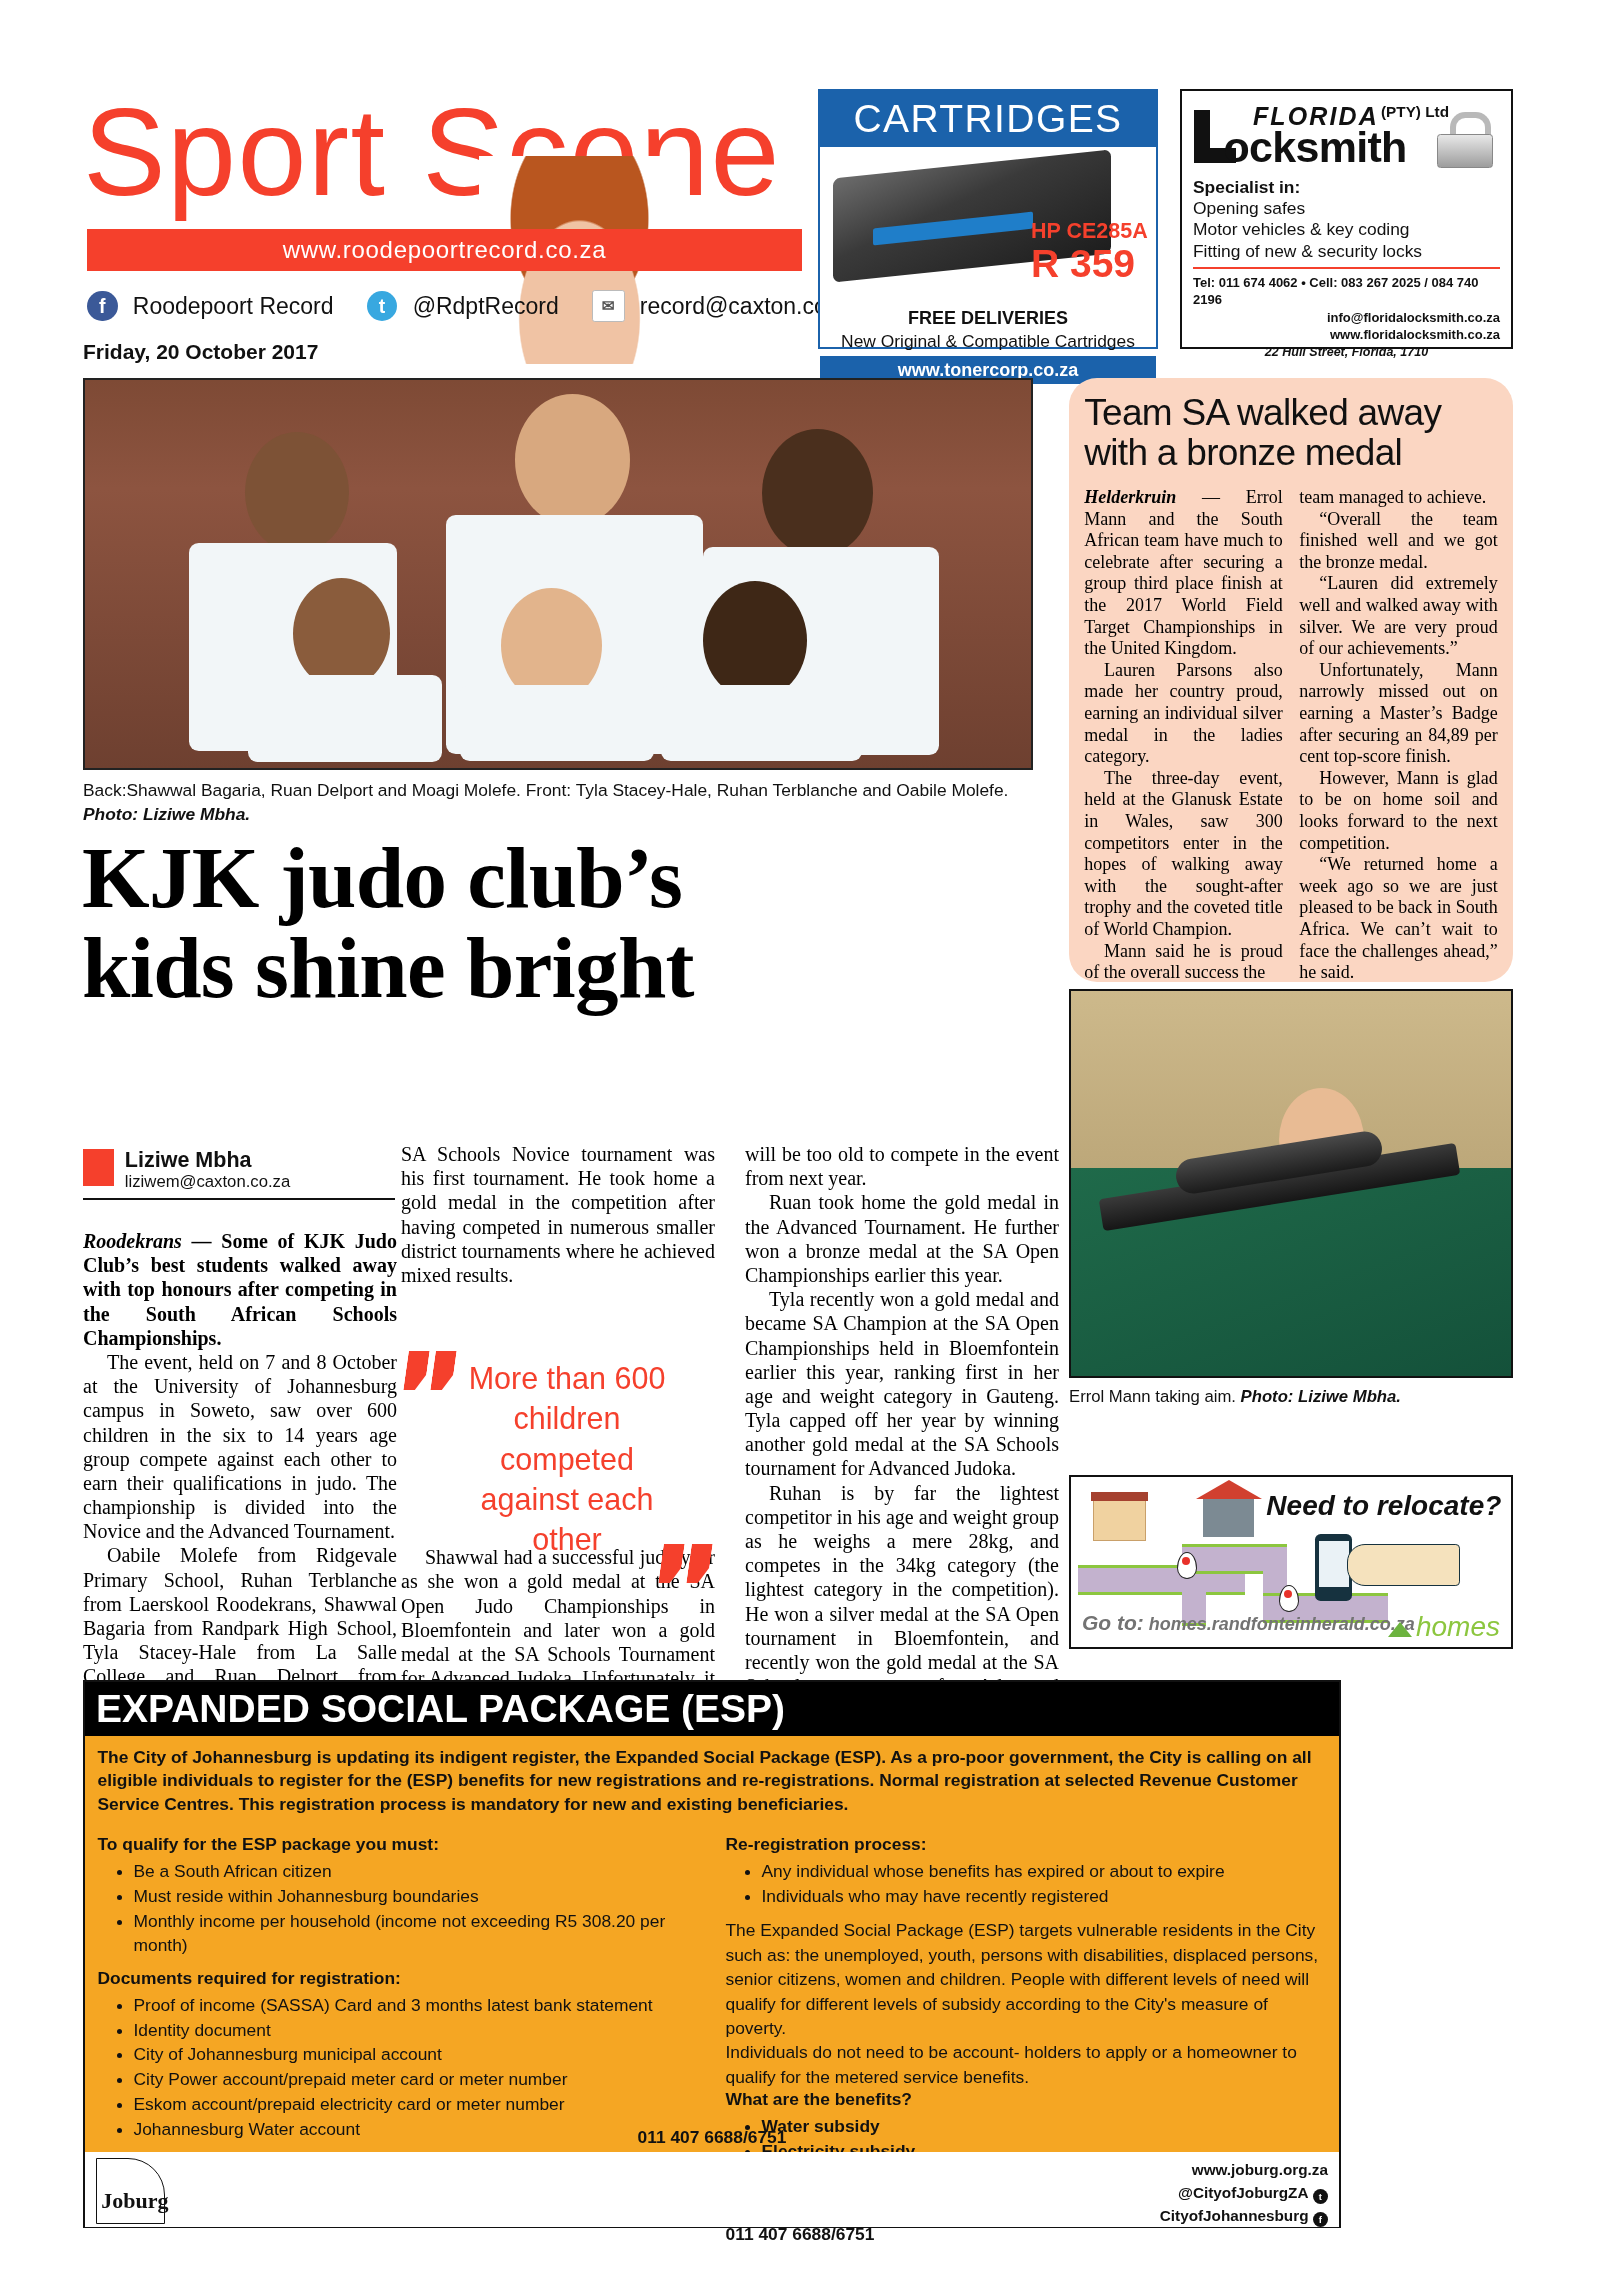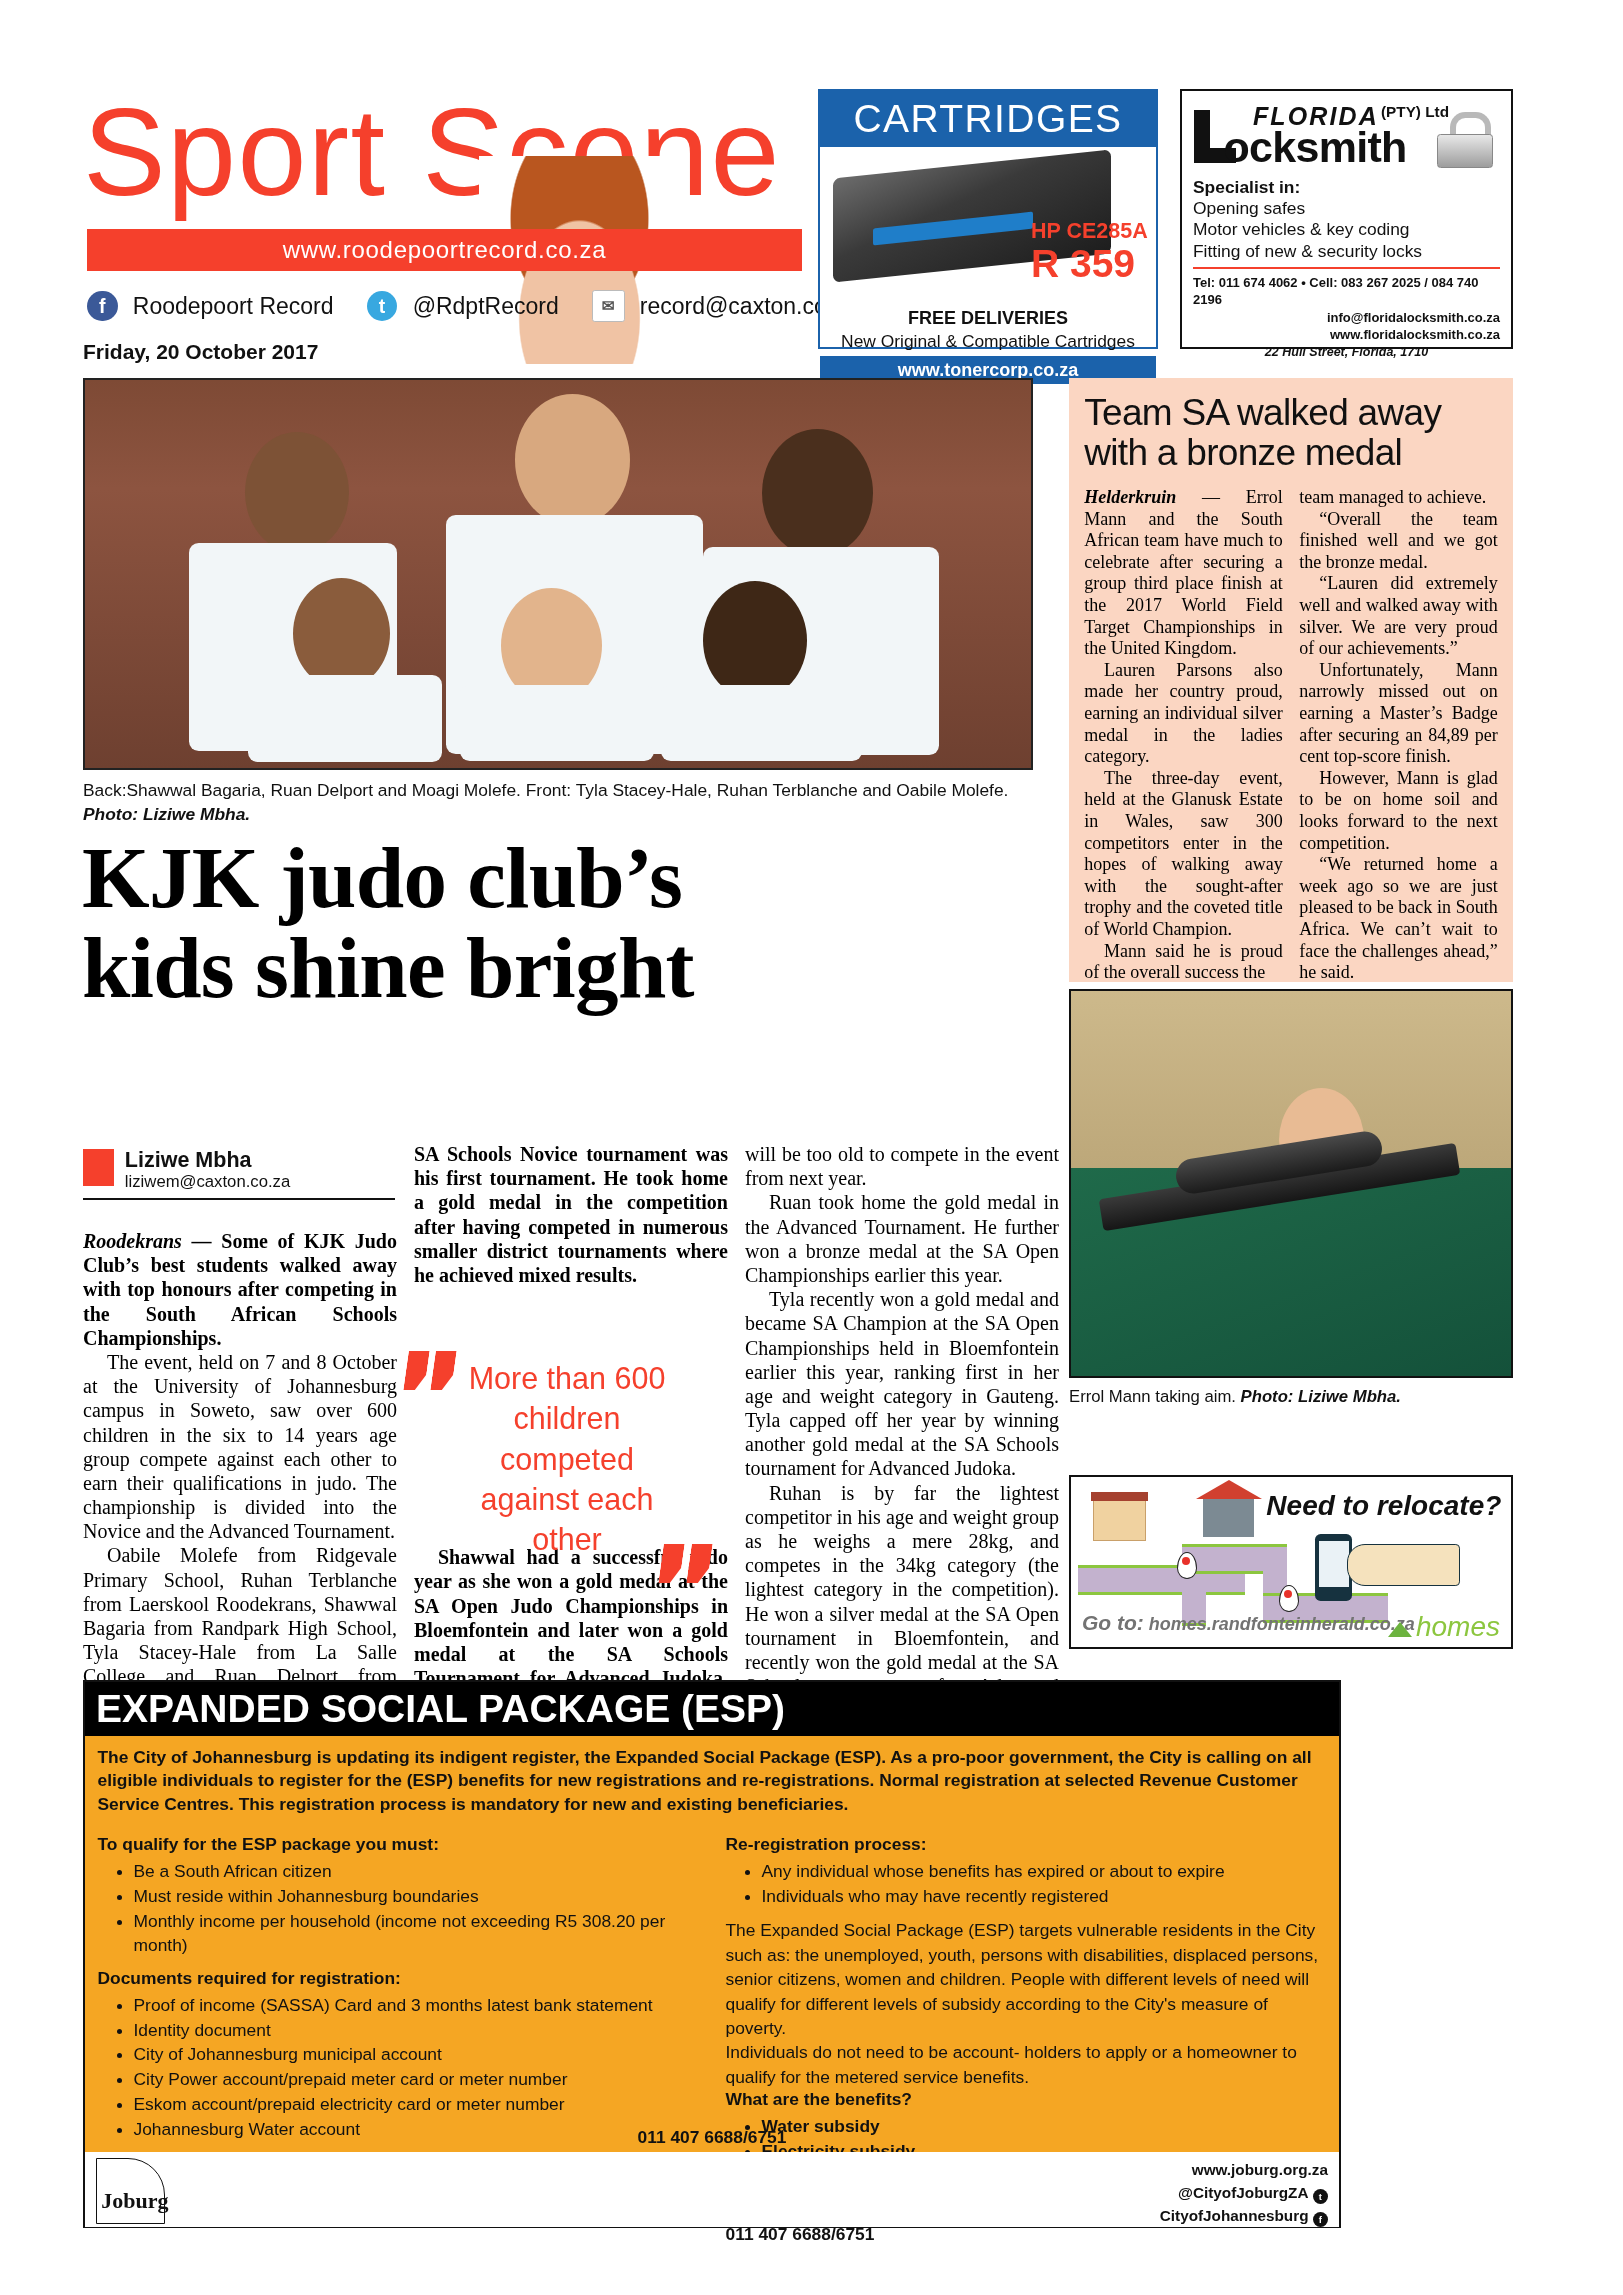--- a/index.html
+++ b/index.html
@@ -144,21 +144,21 @@
   
   .col{
     position:absolute;font-family:"Liberation Serif",serif;
     font-size:20px;line-height:1.21;color:#000;text-align:justify;
   }
   .col p{margin:0;text-indent:1.2em;}
   .col p.first{text-indent:0;}
   .col p.lead{font-weight:bold;text-indent:0;}
   .col p.lead i{font-style:italic;}
   #col1{left:83px;top:1229px;width:314px;}
-  #col2{left:414px;top:1142px;width:314px;font-weight:bold;}
+  #col2{left:401px;top:1142px;width:314px;}
   #col3{left:745px;top:1142px;width:314px;}
 
   
   .pullquote{
     position:absolute;left:389px;top:1336px;width:347px;height:253px;
     color:#f5402c;text-align:center;
   }
   .pq-text{
     position:absolute;left:60px;top:22px;width:236px;
     font-size:30.5px;line-height:1.32;color:#f5402c;
@@ -170,21 +170,21 @@
   .qm-open2{left:44px;top:15.3px;transform:skewX(-8deg);
      clip-path:polygon(0 0,100% 0,100% 60%,55% 100%,0 100%);}
   .qm-close1{left:272px;top:208px;transform:skewX(-8deg);
      clip-path:polygon(0 0,100% 0,100% 60%,55% 100%,0 100%);}
   .qm-close2{left:300px;top:208px;transform:skewX(-8deg);
      clip-path:polygon(0 0,100% 0,100% 60%,55% 100%,0 100%);}
 
   
   .sidebar{
     position:absolute;left:1069px;top:378px;width:444px;height:604px;
-    background:#fbd6c2;padding:15.3px 15.3px 0 15.3px;box-sizing:border-box;
+    background:#fbd6c2;padding:15.3px 15.3px 0 15.3px;box-sizing:border-box;border-radius:28px;
   }
   .sb-head{
     font-size:37px;font-weight:400;line-height:1.06;color:#111;
     font-family:"Liberation Sans",sans-serif;letter-spacing:-0.7px;
   }
   .sb-cols{
     margin-top:15.3px;display:flex;gap:16.7px;
     font-family:"Liberation Serif",serif;font-size:18px;line-height:1.2;color:#000;
   }
   .sb-cols .c{flex:1;}

